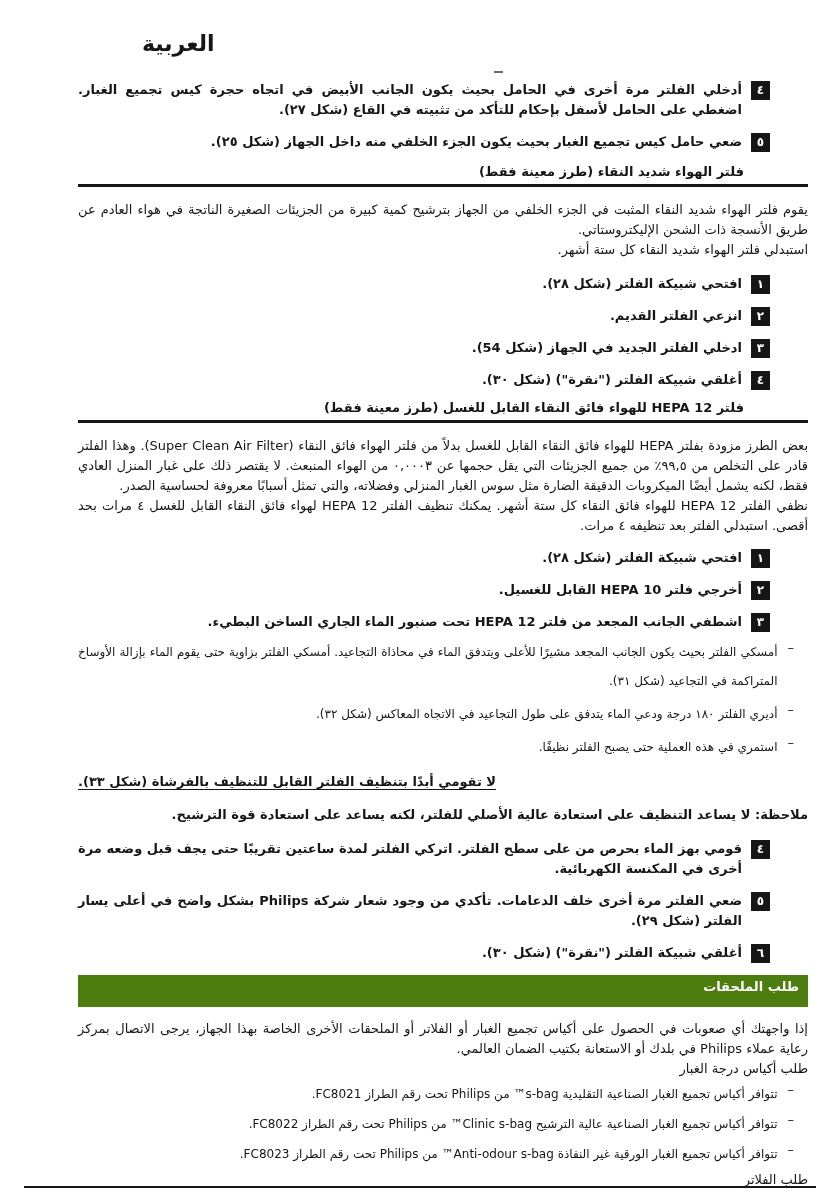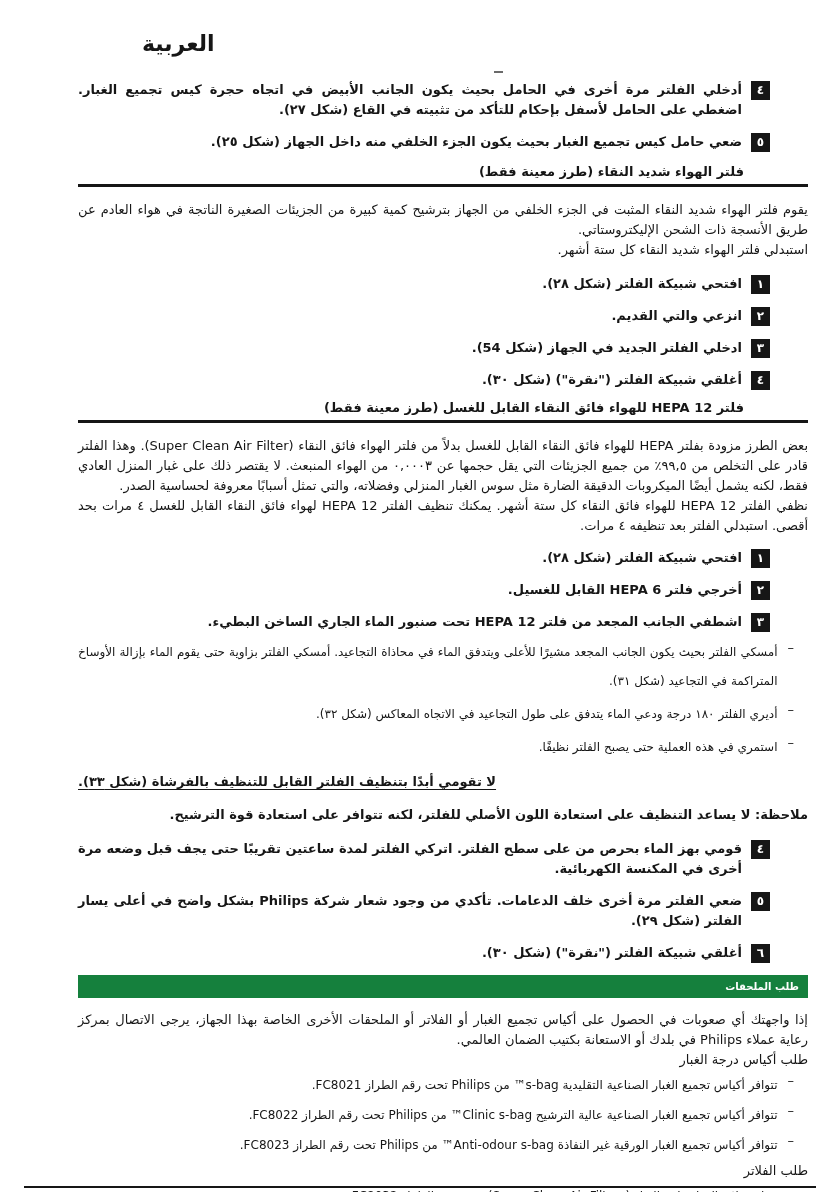--- a/index.html
+++ b/index.html
@@ -36,22 +36,22 @@
   .btext{flex:1;font-size:12px;line-height:29px;text-align:justify;}
 
   .warning{
     font-size:13px;font-weight:bold;line-height:20px;text-align:left;
     text-decoration:underline;text-underline-offset:3px;
     margin:2px 6px 13px 0;
   }
   .note{font-size:13px;font-weight:bold;line-height:20px;text-align:justify;margin:0 0 14px 0;}
 
   .bar{
-    height:23px;background:#15803d;color:#ffffff;
-    font-size:10px;font-weight:bold;line-height:23px;text-align:right;
+    height:32px;background:#4d7c0f;color:#ffffff;
+    font-size:13px;font-weight:bold;line-height:23px;text-align:right;
     padding:0 9px;margin:6px 0 12px 0;
   }
   .acc-sub{font-size:13px;line-height:20px;text-align:right;margin:0 0 1px 0;}
 
   .artifact{position:absolute;top:71px;left:494px;width:9px;height:2px;background:#6a6a6a;}
   .bottom-rule{position:absolute;left:24px;right:24px;bottom:4px;height:2px;background:#161616;}
 </style>
 </head>
 <body>
 
@@ -73,21 +73,21 @@
 
   <p class="para">يقوم فلتر الهواء شديد النقاء المثبت في الجزء الخلفي من الجهاز بترشيح كمية كبيرة من الجزيئات الصغيرة الناتجة في هواء العادم عن طريق الأنسجة ذات الشحن الإليكتروستاتي.</p>
   <p class="para mb14">استبدلي فلتر الهواء شديد النقاء كل ستة أشهر.</p>
 
   <div class="step">
     <span class="stepnum">١</span>
     <div class="steptext">افتحي شبيكة الفلتر (شكل ٢٨).</div>
   </div>
   <div class="step">
     <span class="stepnum">٢</span>
-    <div class="steptext">انزعي والتي القديم.</div>
+    <div class="steptext">انزعي الفلتر القديم.</div>
   </div>
   <div class="step">
     <span class="stepnum">٣</span>
     <div class="steptext">ادخلي الفلتر الجديد في الجهاز (شكل 54).</div>
   </div>
   <div class="step mb8">
     <span class="stepnum">٤</span>
     <div class="steptext">أغلقي شبيكة الفلتر ("نقرة") (شكل ٣٠).</div>
   </div>
 
@@ -96,21 +96,21 @@
 
   <p class="para">بعض الطرز مزودة بفلتر HEPA للهواء فائق النقاء القابل للغسل بدلاً من فلتر الهواء فائق النقاء (Super Clean Air Filter). وهذا الفلتر قادر على التخلص من ٩٩,٥٪ من جميع الجزيئات التي يقل حجمها عن ٠,٠٠٠٣ من الهواء المنبعث. لا يقتصر ذلك على غبار المنزل العادي فقط، لكنه يشمل أيضًا الميكروبات الدقيقة الضارة مثل سوس الغبار المنزلي وفضلاته، والتي تمثل أسبابًا معروفة لحساسية الصدر.</p>
   <p class="para mb12">نظفي الفلتر HEPA 12 للهواء فائق النقاء كل ستة أشهر. يمكنك تنظيف الفلتر HEPA 12 لهواء فائق النقاء القابل للغسل ٤ مرات بحد أقصى. استبدلي الفلتر بعد تنظيفه ٤ مرات.</p>
 
   <div class="step">
     <span class="stepnum">١</span>
     <div class="steptext">افتحي شبيكة الفلتر (شكل ٢٨).</div>
   </div>
   <div class="step">
     <span class="stepnum">٢</span>
-    <div class="steptext">أخرجي فلتر HEPA 6 القابل للغسيل.</div>
+    <div class="steptext">أخرجي فلتر HEPA 10 القابل للغسيل.</div>
   </div>
   <div class="step" style="margin-bottom:6px;">
     <span class="stepnum">٣</span>
     <div class="steptext">اشطفي الجانب المجعد من فلتر HEPA 12 تحت صنبور الماء الجاري الساخن البطيء.</div>
   </div>
 
   <div class="bullets">
     <div class="bullet">
       <span class="dash">–</span>
       <div class="btext">أمسكي الفلتر بحيث يكون الجانب المجعد مشيرًا للأعلى ويتدفق الماء في محاذاة التجاعيد. أمسكي الفلتر بزاوية حتى يقوم الماء بإزالة الأوساخ المتراكمة في التجاعيد (شكل ٣١).</div>
@@ -119,21 +119,21 @@
       <span class="dash">–</span>
       <div class="btext">أديري الفلتر ١٨٠ درجة ودعي الماء يتدفق على طول التجاعيد في الاتجاه المعاكس (شكل ٣٢).</div>
     </div>
     <div class="bullet">
       <span class="dash">–</span>
       <div class="btext">استمري في هذه العملية حتى يصبح الفلتر نظيفًا.</div>
     </div>
   </div>
 
   <div class="warning">لا تقومي أبدًا بتنظيف الفلتر القابل للتنظيف بالفرشاة (شكل ٣٣).</div>
-  <div class="note">ملاحظة: لا يساعد التنظيف على استعادة اللون الأصلي للفلتر، لكنه تتوافر على استعادة قوة الترشيح.</div>
+  <div class="note">ملاحظة: لا يساعد التنظيف على استعادة عالية الأصلي للفلتر، لكنه يساعد على استعادة قوة الترشيح.</div>
 
   <div class="step">
     <span class="stepnum">٤</span>
     <div class="steptext">قومي بهز الماء بحرص من على سطح الفلتر. اتركي الفلتر لمدة ساعتين تقريبًا حتى يجف قبل وضعه مرة أخرى في المكنسة الكهربائية.</div>
   </div>
   <div class="step">
     <span class="stepnum">٥</span>
     <div class="steptext">ضعي الفلتر مرة أخرى خلف الدعامات. تأكدي من وجود شعار شركة Philips بشكل واضح في أعلى يسار الفلتر (شكل ٢٩).</div>
   </div>
   <div class="step">

